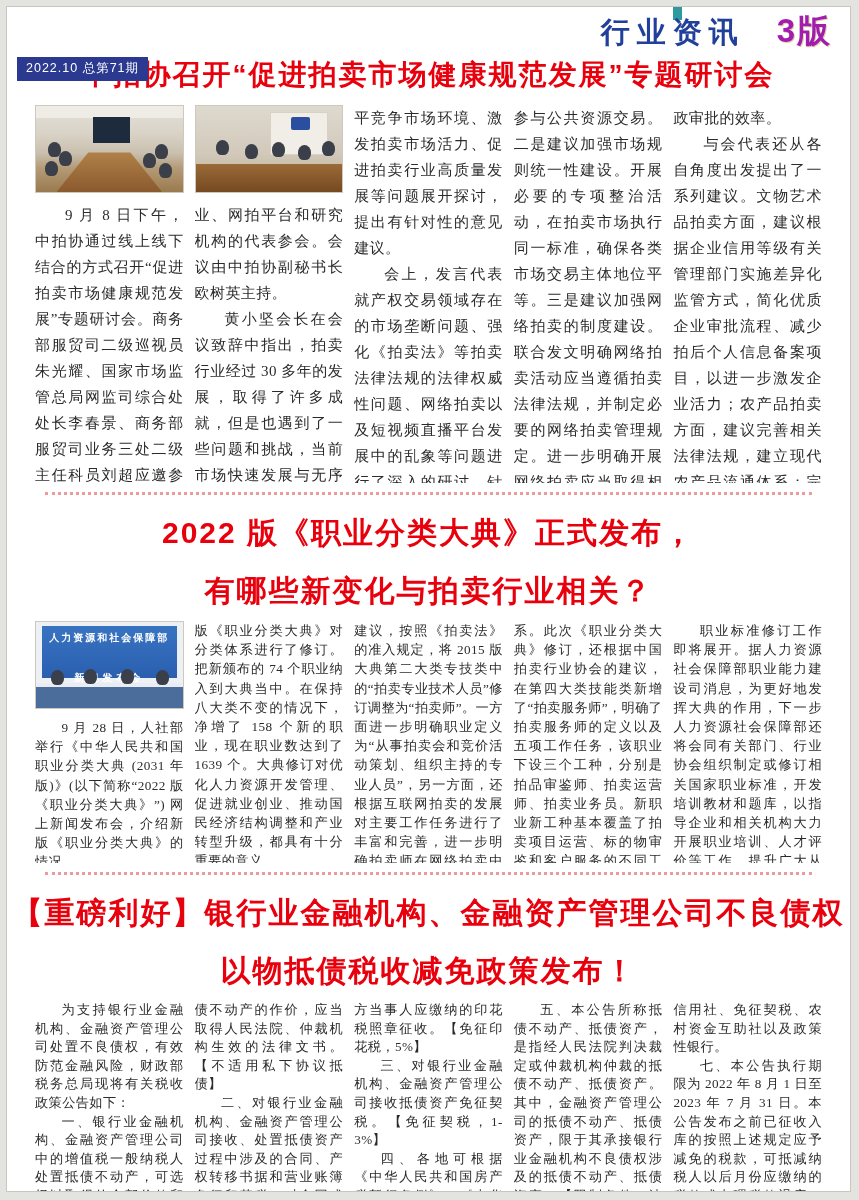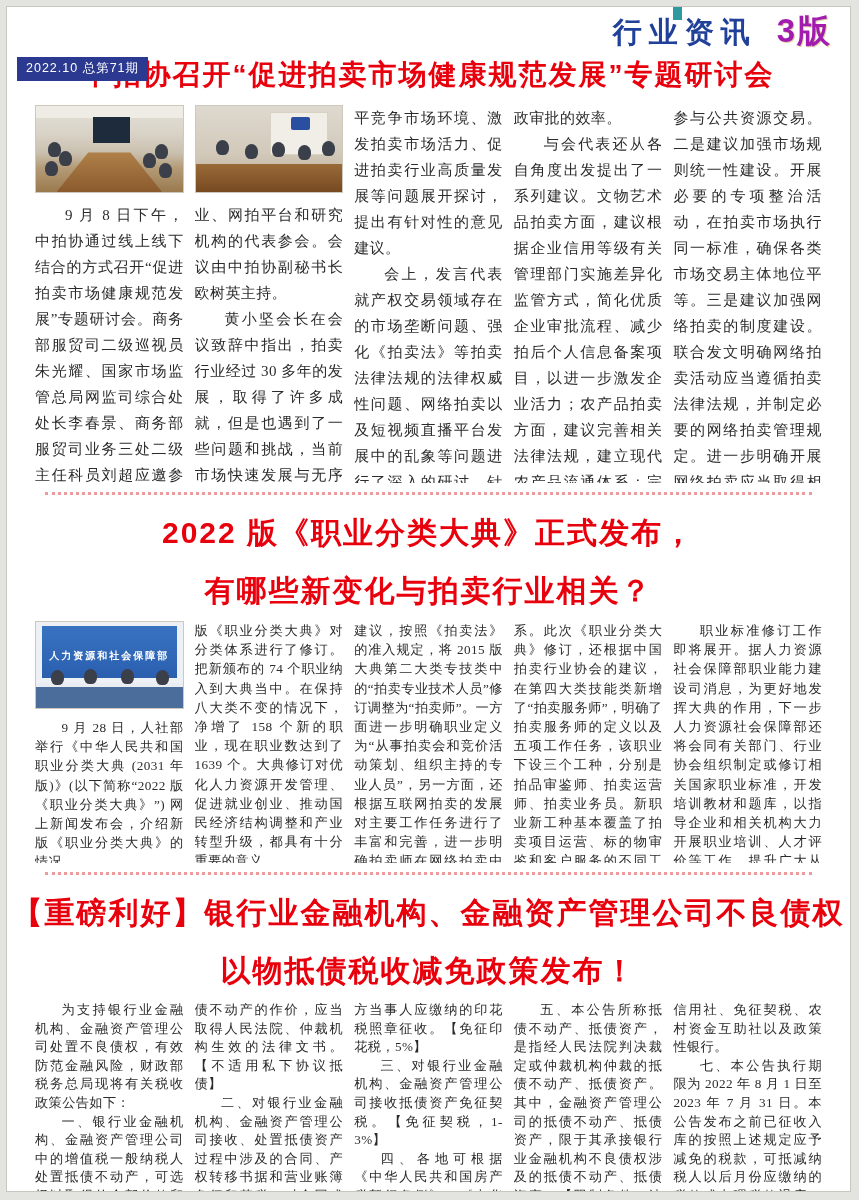--- a/index.html
+++ b/index.html
@@ -15,21 +15,21 @@
     overflow:hidden;
   }
   
   .masthead{position:relative;height:44px;padding:8px 16px 0 10px;box-sizing:border-box;}
   .issue-box{
     position:absolute;left:10px;top:10px;
     background:#2b3990;color:#fff;font-size:12.5px;letter-spacing:1px;
     padding:3px 9px 4px;font-family:"Liberation Sans",sans-serif;margin-top:40px;
   }
   .teal-tick{position:absolute;right:168px;top:0;width:9px;height:13px;background:#2e9aa0;}
-  .mast-right{position:absolute;right:18px;top:2px;display:flex;align-items:baseline;gap:20px;}
+  .mast-right{position:absolute;right:18px;top:2px;display:flex;align-items:baseline;gap:32px;}
   .section-name{
     font-size:29px;font-weight:bold;color:#21409a;letter-spacing:7px;
     font-family:"DejaVu Serif","Liberation Serif",serif;
   }
   .page-no{
     font-size:33px;font-weight:bold;color:#a21caf;letter-spacing:2px;
     font-family:"Liberation Sans",sans-serif;text-shadow:1px 1px 0 #e0d3a6;
   }
   
   .a-title{
@@ -64,21 +64,21 @@
     background:linear-gradient(#b08148,#8a5a2e);clip-path:polygon(30% 0,70% 0,100% 100%,0 100%);}
   .figure{position:absolute;width:13px;height:15px;border-radius:50% 50% 42% 42%;background:#3a3f49;}
   .ph-b{background:linear-gradient(#ded9cf 0%,#d2c9ba 55%,#bcab8f 100%);}
   .ph-b .sign{position:absolute;right:10%;top:7%;width:38%;height:48%;background:#f1eee7;border:1px solid #d9d2c3;}
   .ph-b .logo-mark{position:absolute;right:22%;top:13%;width:13%;height:15%;background:#2b4fa0;border-radius:2px;}
   .ph-b .tbldark{position:absolute;left:0;right:0;bottom:0;height:33%;background:linear-gradient(#9a6a38,#764920);}
   .ph-c{background:#edf0f4;}
   .ph-c .board{position:absolute;left:4%;right:4%;top:5%;height:60%;
     background:linear-gradient(#3873c2,#2a5fae);color:#ffffff;text-align:center;
     font-family:"Liberation Sans",sans-serif;}
-  .ph-c .bl1{font-size:10px;font-weight:bold;letter-spacing:2px;margin-top:20px;}
+  .ph-c .bl1{font-size:10px;font-weight:bold;letter-spacing:2px;margin-top:2px;}
   .ph-c .bl2{font-size:10px;font-weight:bold;letter-spacing:4px;margin-top:20px;}
   .ph-c .bl3{font-size:4px;margin-top:3px;color:#cfe0f5;}
   .ph-c .tblwhite{position:absolute;left:0;right:0;bottom:0;height:25%;
     background:#4a6d9c;border-top:4px solid #e9edf3;}
 </style>
 </head>
 <body>
 
 <div class="page">
 
@@ -124,25 +124,25 @@
         <div class="coltext">
             <div class="blk">业、网拍平台和研究机构的代表参会。会议由中拍协副秘书长欧树英主持。</div>
             <div class="blk ind">黄小坚会长在会议致辞中指出，拍卖行业经过 30 多年的发展，取得了许多成就，但是也遇到了一些问题和挑战，当前市场快速发展与无序竞争并存、网拍快速发展与规则缺失并存、交易边界扩展与市场资源垄断并存、市场主体多元与规则统一性不足并存，为促进拍卖市场健康规范发展，希望与会代表就统筹推进拍卖市场深化“放管服”改革、维护</div>
           </div>
       </div>
       <div class="col">
           <div class="blk">平竞争市场环境、激发拍卖市场活力、促进拍卖行业高质量发展等问题展开探讨，提出有针对性的意见建议。</div>
           <div class="blk ind">会上，发言代表就产权交易领域存在的市场垄断问题、强化《拍卖法》等拍卖法律法规的法律权威性问题、网络拍卖以及短视频直播平台发展中的乱象等问题进行了深入的研讨。针对拍卖市场健康发展，就规则制度、优化环境、有效监管、保障措施等方面提出了具体建议：一是建议加强部委协调。行业主管、市场监管部门与财政、国资、发改部门加强联系协调，共同加强对公共资源交易的监管和引导，推动拍卖机构全面</div>
         </div>
       <div class="col">
+          <div class="blk">参与公共资源交易。二是建议加强市场规则统一性建设。开展必要的专项整治活动，在拍卖市场执行同一标准，确保各类市场交易主体地位平等。三是建议加强网络拍卖的制度建设。联合发文明确网络拍卖活动应当遵循拍卖法律法规，并制定必要的网络拍卖管理规定。进一步明确开展网络拍卖应当取得相应的资质、网络拍卖平台应当履行平台主体责任。四是建议大力推动拍卖领域的科技创新。为致力于研发拍卖相关科技项目的创新企业提供支持和奖励。五是建议进一步推出便企措施。推进住所和经营场所登记的标准化、规范化和便捷化，提高行</div>
+        </div>
+      <div class="col">
           <div class="blk">政审批的效率。</div>
           <div class="blk ind">与会代表还从各自角度出发提出了一系列建议。文物艺术品拍卖方面，建议根据企业信用等级有关管理部门实施差异化监管方式，简化优质企业审批流程、减少拍后个人信息备案项目，以进一步激发企业活力；农产品拍卖方面，建议完善相关法律法规，建立现代农产品流通体系；完善专业拍卖师考核制度；相关部门要重视农产品推广，加大品种研发投入力度；行业建设方面，建议进一步加强拍卖理论前瞻研究，构建部委、协会相互配合的多元协调治理机制。</div>
-        </div>
-      <div class="col">
-          <div class="blk">参与公共资源交易。二是建议加强市场规则统一性建设。开展必要的专项整治活动，在拍卖市场执行同一标准，确保各类市场交易主体地位平等。三是建议加强网络拍卖的制度建设。联合发文明确网络拍卖活动应当遵循拍卖法律法规，并制定必要的网络拍卖管理规定。进一步明确开展网络拍卖应当取得相应的资质、网络拍卖平台应当履行平台主体责任。四是建议大力推动拍卖领域的科技创新。为致力于研发拍卖相关科技项目的创新企业提供支持和奖励。五是建议进一步推出便企措施。推进住所和经营场所登记的标准化、规范化和便捷化，提高行</div>
         </div>
     </div>
   </div>
 
   <div class="dotline"></div>
 
   <div class="a2">
     <div class="a-title">2022 版《职业分类大典》正式发布，</div>
     <div class="a-title">有哪些新变化与拍卖行业相关？</div>
     <div class="a-body">

